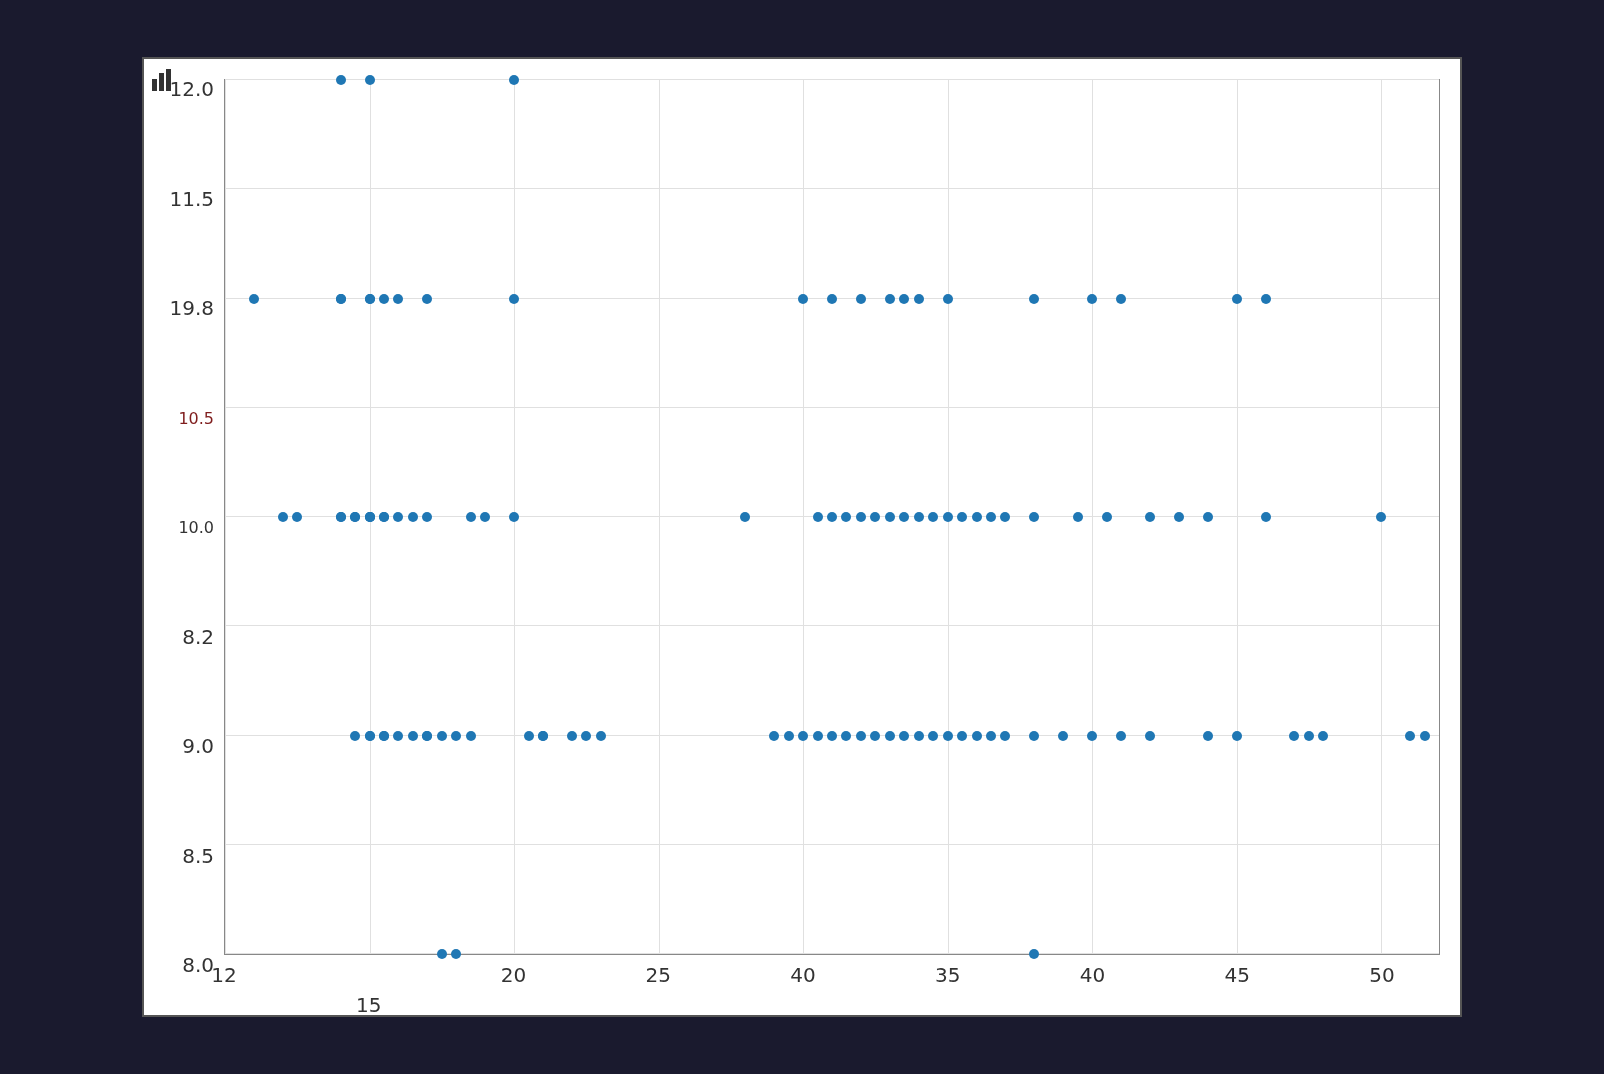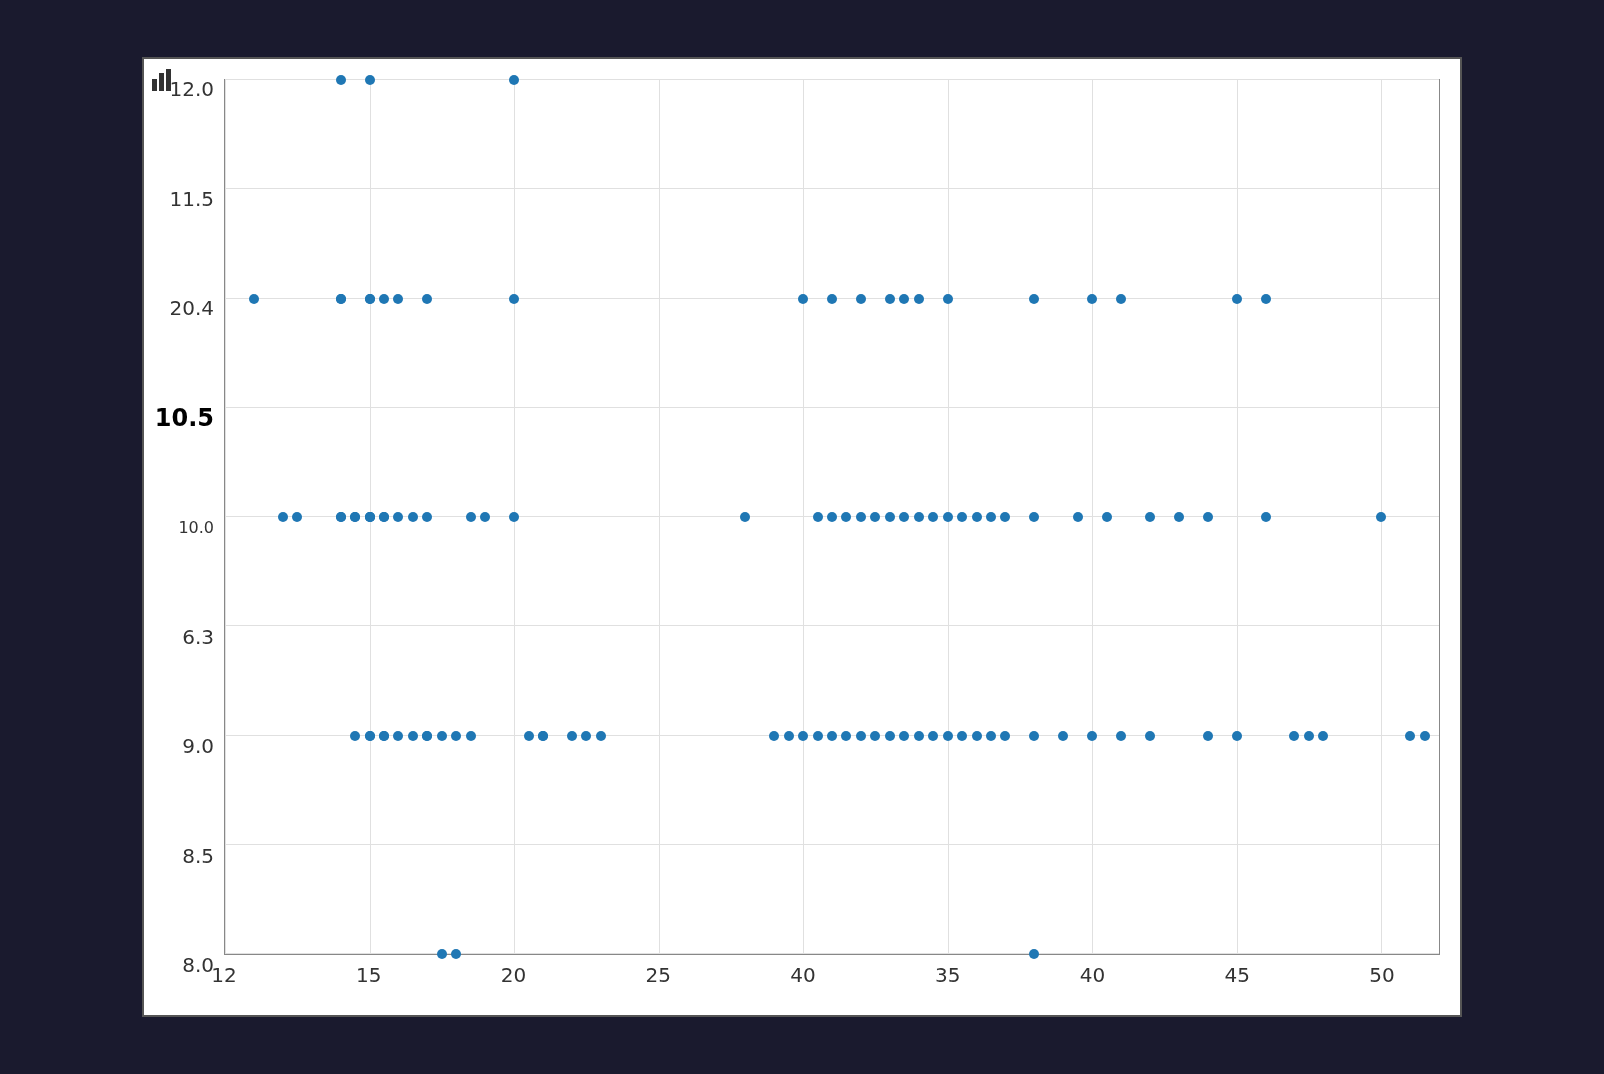--- a/index.html
+++ b/index.html
@@ -108,24 +108,24 @@
         <rect x="2" y="14" width="5" height="12" fill="#333"></rect>
         <rect x="9" y="8" width="5" height="18" fill="#333"></rect>
         <rect x="16" y="4" width="5" height="22" fill="#333"></rect>
       </svg>
     </div>
   </div>
 
   <div class="y-axis-labels" id="y-axis-labels">
   <div class="y-label" style="bottom: calc(100% - 10px); position: absolute; right: 10px; font-size: 20px; color: rgb(51, 51, 51);">12.0</div>
       <div class="y-label" style="bottom: calc(87.5% - 10px); position: absolute; right: 10px; font-size: 20px; color: rgb(51, 51, 51);">11.5</div>
-      <div class="y-label" style="bottom: calc(75% - 10px); position: absolute; right: 10px; font-size: 20px; color: rgb(51, 51, 51);">20.4</div>
-      <div class="y-label" style="bottom: calc(62.5% - 10px); position: absolute; right: 10px; font-size: 24px; color: #000000; font-weight: bold;">10.5</div>
+      <div class="y-label" style="bottom: calc(75% - 10px); position: absolute; right: 10px; font-size: 20px; color: rgb(51, 51, 51);">19.8</div>
+      <div class="y-label" style="bottom: calc(62.5% - 10px); position: absolute; right: 10px; font-size: 16px; color: #7f1d1d;">10.5</div>
       <div class="y-label" style="bottom: calc(50% - 10px); position: absolute; right: 10px; font-size: 16px; color: rgb(51, 51, 51);">10.0</div>
-      <div class="y-label" style="bottom: calc(37.5% - 10px); position: absolute; right: 10px; font-size: 20px; color: rgb(51, 51, 51);">6.3</div>
+      <div class="y-label" style="bottom: calc(37.5% - 10px); position: absolute; right: 10px; font-size: 20px; color: rgb(51, 51, 51);">8.2</div>
       <div class="y-label" style="bottom: calc(25% - 10px); position: absolute; right: 10px; font-size: 20px; color: rgb(51, 51, 51);">9.0</div>
       <div class="y-label" style="bottom: calc(12.5% - 10px); position: absolute; right: 10px; font-size: 20px; color: rgb(51, 51, 51);">8.5</div>
       <div class="y-label" style="bottom: calc(0% - 10px); position: absolute; right: 10px; font-size: 20px; color: rgb(51, 51, 51);">8.0</div>
     </div>
 
   <div class="plot-area" id="plot-area">
 
   <div class="grid-h" style="bottom: 100%;"></div>
       <div class="grid-h" style="bottom: 87.5%;"></div>
       <div class="grid-h" style="bottom: 75%;"></div>
@@ -255,21 +255,21 @@
       <div class="dot" style="left: 88.0952%; bottom: 25%;"></div>
       <div class="dot" style="left: 89.2857%; bottom: 25%;"></div>
       <div class="dot" style="left: 90.4762%; bottom: 25%;"></div>
       <div class="dot" style="left: 95.2381%; bottom: 50%;"></div>
       <div class="dot" style="left: 97.619%; bottom: 25%;"></div>
       <div class="dot" style="left: 98.8095%; bottom: 25%;"></div>
     </div>
 
   <div class="x-axis-labels" id="x-axis-labels">
   <div class="x-label" style="left: 0%;">12</div>
-      <div class="x-label" style="left: 11.9048%;">15</div>
+      <div class="x-label" style="left: 11.9048%; margin-top: 30px;">15</div>
       <div class="x-label" style="left: 23.8095%;">20</div>
       <div class="x-label" style="left: 35.7143%;">25</div>
       <div class="x-label" style="left: 47.619%;">40</div>
       <div class="x-label" style="left: 59.5238%;">35</div>
       <div class="x-label" style="left: 71.4286%;">40</div>
       <div class="x-label" style="left: 83.3333%;">45</div>
       <div class="x-label" style="left: 95.2381%;">50</div>
     </div>
 </div>
 

